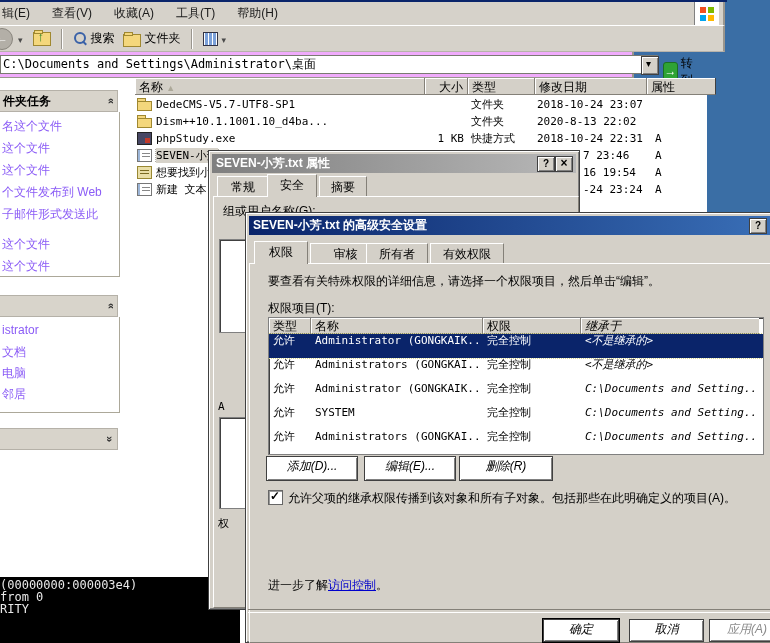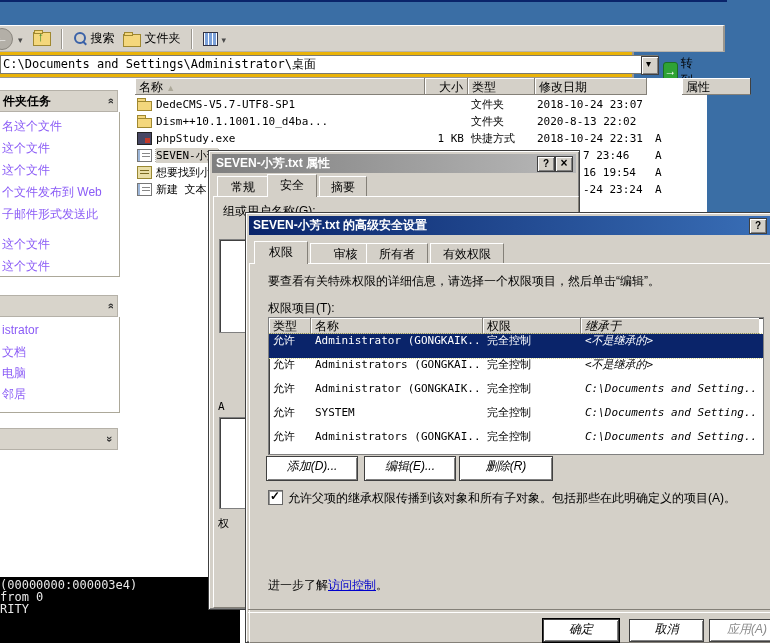--- a/index.html
+++ b/index.html
@@ -42,21 +42,21 @@
   .upfolder{position:relative;width:16px;height:12px;background:#F4D77C;border:1px solid #A08830;}
   .upfolder::before{content:"";position:absolute;left:0;top:-3px;width:7px;height:2px;background:#F4D77C;border:1px solid #A08830;}
   .upfolder::after{content:"\2191";position:absolute;left:4px;top:-4px;color:#1d7d1d;font-weight:bold;font-size:13px;}
   .mag{position:relative;width:14px;height:14px;}
   .mag::before{content:"";position:absolute;left:1px;top:0;width:8px;height:8px;border:2px solid #3a62a8;border-radius:50%;}
   .mag::after{content:"";position:absolute;left:9px;top:10px;width:5px;height:2px;background:#3a62a8;transform:rotate(45deg);}
   .folder-ic{position:relative;width:16px;height:11px;background:#F4D77C;border:1px solid #A08830;margin-top:3px;}
   .folder-ic::before{content:"";position:absolute;left:0;top:-3px;width:7px;height:2px;background:#F4D77C;border:1px solid #A08830;}
   .views-ic{width:13px;height:12px;border:1px solid #334;
             background:repeating-linear-gradient(90deg,#fff 0 1px,#7ba0d8 1px 4px);}
-  .addrbar{position:absolute;left:0;top:52px;width:634px;height:26px;background:#eab308;
+  .addrbar{position:absolute;left:0;top:52px;width:634px;height:26px;background:#f0abfc;
            border-right:2px solid #9a968e;border-bottom:1px solid #9a968e;box-sizing:border-box;}
   .addrfield{position:absolute;left:0;top:3px;width:658px;height:19px;background:#fff;
              border:1px solid #7a7a72;box-sizing:border-box;
              font-family:"DejaVu Sans Mono",monospace;font-size:12px;padding:1px 2px;}
   .addrdrop{position:absolute;left:641px;top:4px;width:16px;height:17px;}
   .addrdrop::before{content:"\25BE";position:absolute;left:4px;top:1px;font-size:10px;}
   .gobtn{position:absolute;left:663px;top:3px;display:flex;align-items:center;gap:3px;}
   .goicon{width:18px;height:18px;background:#2FA335;border:1px solid #1c6f22;border-radius:3px;
           color:#fff;font-weight:bold;text-align:center;line-height:17px;}
   .goicon::before{content:"\2192";}
@@ -137,20 +137,35 @@
   .frag{position:absolute;font-family:"DejaVu Sans Mono",monospace;font-size:11px;}
 </style>
 </head>
 <body>
 
 <div id="screen">
 
   <div class="explorer">
     <div class="cap"></div>
 
+    <div class="menubar">
+      <span class="mi">辑(E)</span>
+      <span class="mi">查看(V)</span>
+      <span class="mi">收藏(A)</span>
+      <span class="mi">工具(T)</span>
+      <span class="mi">帮助(H)</span>
+      <span class="logobox">
+        <span class="winflag">
+            <i class="q1"></i>
+            <i class="q2"></i>
+            <i class="q3"></i>
+            <i class="q4"></i>
+          </span>
+      </span>
+    </div>
 
     <div class="toolbar">
       <span class="backcircle"></span>
       <span class="chev" style="margin-left:-4px;"></span>
       <span class="tbtn" style="margin-left:6px;">
           <span class="upfolder"></span>
         </span>
       <span class="tsep"></span>
       <span class="tbtn">
         <span class="mag"></span>
@@ -207,21 +222,21 @@
           <span class="chevud down"></span>
         </div>
       </div>
 
       <div class="listpane">
         <div class="hdrrow">
           <div class="hcell" style="width:290px;"><span>名称</span> <span style="color:#ACA899;font-size:9px;">▲</span></div>
           <div class="hcell" style="width:43px;text-align:right;"><span>大小</span></div>
           <div class="hcell" style="width:67px;"><span>类型</span></div>
           <div class="hcell" style="width:112px;"><span>修改日期</span></div>
-          <div class="hcell" style="width:69px;border-right-color:#404040;margin-left:35px;"><span>属性</span></div>
+          <div class="hcell" style="width:69px;border-right-color:#404040;"><span>属性</span></div>
         </div>
 
         <div class="frow" style="top:18px;">
           <div class="c-name">
               <span class="fic folder"></span>
               <span>DedeCMS-V5.7-UTF8-SP1</span>
             </div>
           <div class="c-size"></div>
           <div class="c-type">文件夹</div>
           <div class="c-date">2018-10-24 23:07</div>

